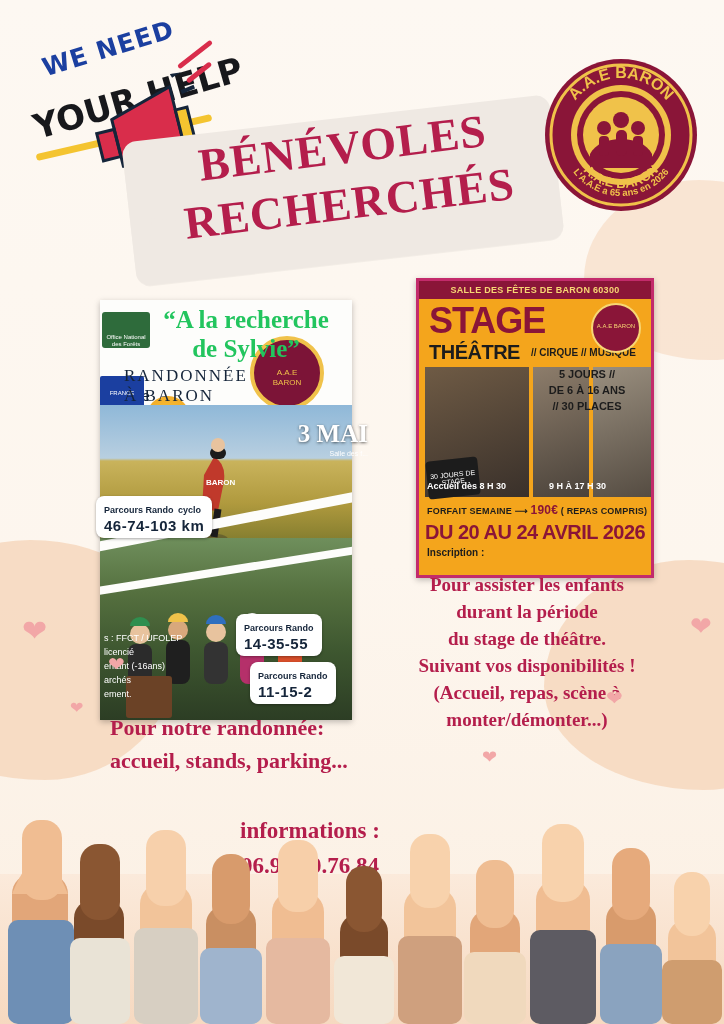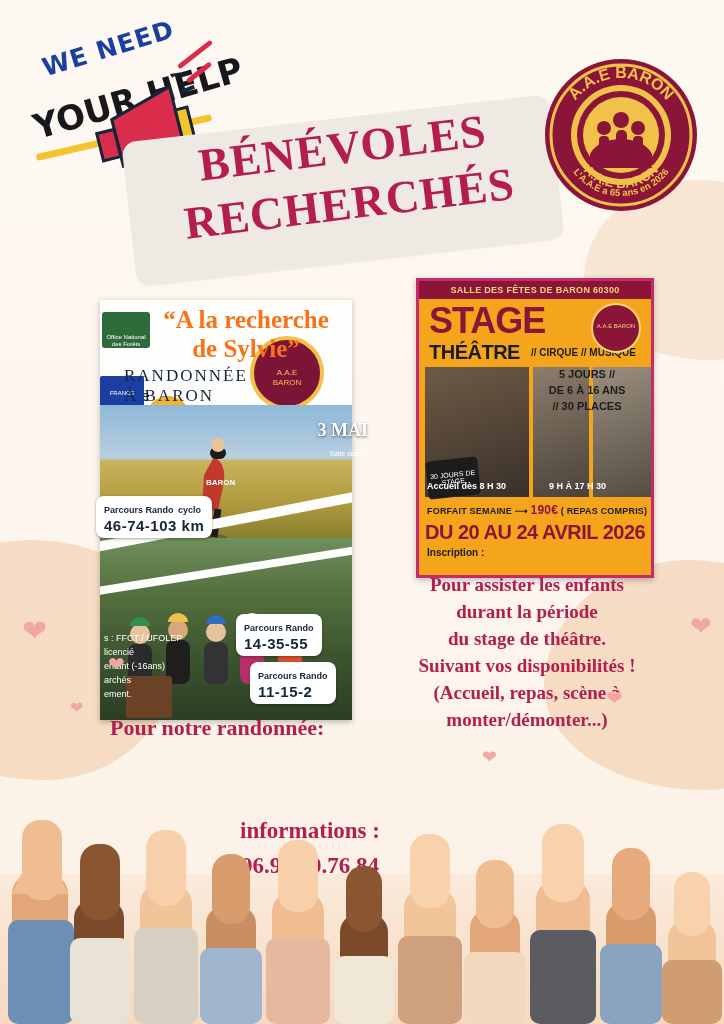--- a/index.html
+++ b/index.html
@@ -181,21 +181,21 @@
     left: 0; top: 0; right: 0;
     height: 124px;
     background: #fdfdfb;
   }
   .fr-title {
     position: absolute;
     left: 20px;
     top: 6px;
     width: 252px;
     text-align: center;
-    color: #f97316;
+    color: #22c55e;
     font-family: "Liberation Serif", serif;
     font-size: 25px;
     font-weight: bold;
     line-height: 1.15;
   }
   .fr-sub {
     position: absolute;
     left: 24px;
     top: 66px;
     width: 230px;
@@ -279,21 +279,21 @@
     box-sizing: border-box;
     line-height: 1.2;
   }
   .fr-date {
     position: absolute;
     right: 4px;
     top: 114px;
     color: #fff;
     font-family: "Liberation Serif", serif;
     font-weight: bold;
-    font-size: 18px;
+    font-size: 25px;
     text-shadow: 0 1px 3px rgba(0,0,0,.6);
   }
   .fr-salle {
     position: absolute;
     right: 6px;
     top: 145px;
     color: #fff;
     font-family: "Liberation Sans", sans-serif;
     font-size: 7px;
   }
@@ -777,20 +777,21 @@
     <div>Pour assister les enfants</div>
     <div>durant la période</div>
     <div>du stage de théâtre.</div>
     <div>Suivant vos disponibilités !</div>
     <div>(Accueil, repas, scène à</div>
     <div>monter/démonter...)</div>
   </div>
 
   <div class="txt-rando">
     <div>Pour notre randonnée:</div>
+    <div>accueil, stands, parking...</div>
   </div>
 
   <div class="txt-infos">
     <div>informations :</div>
     <div>06.98.40.76.84</div>
     <div>aaebaron.fr</div>
   </div>
 
   <div class="heart h1">❤</div>
   <div class="heart h2">❤</div>

